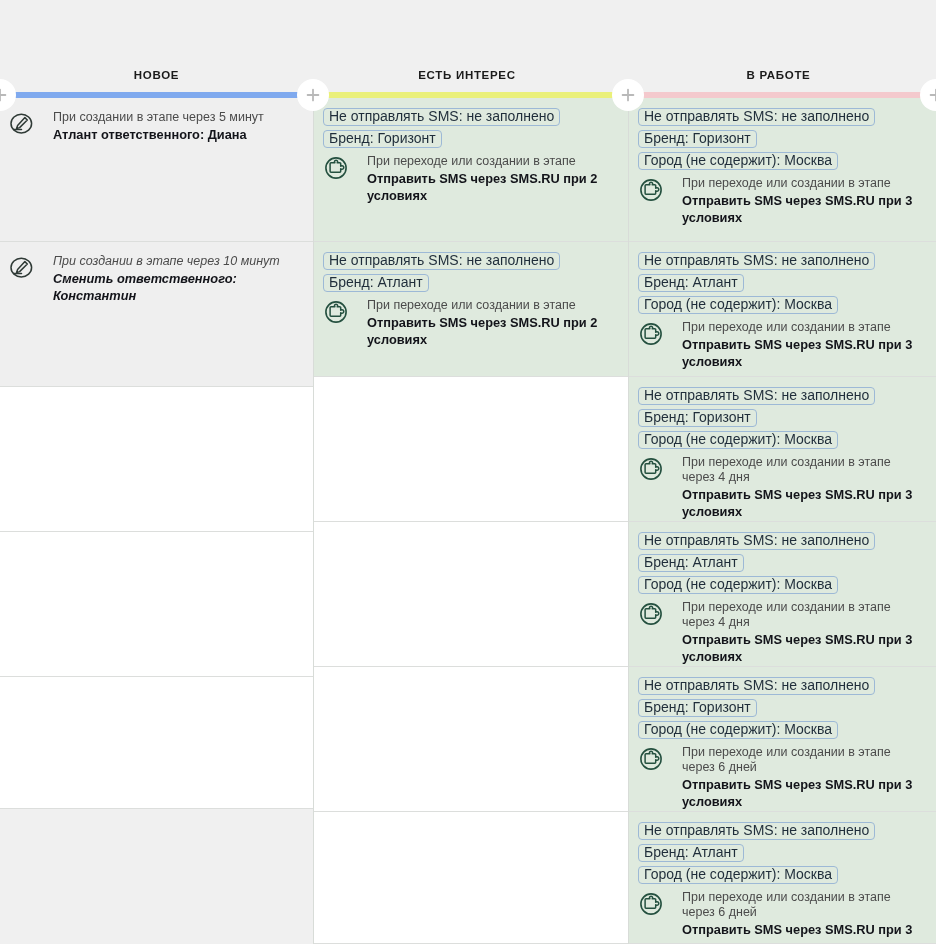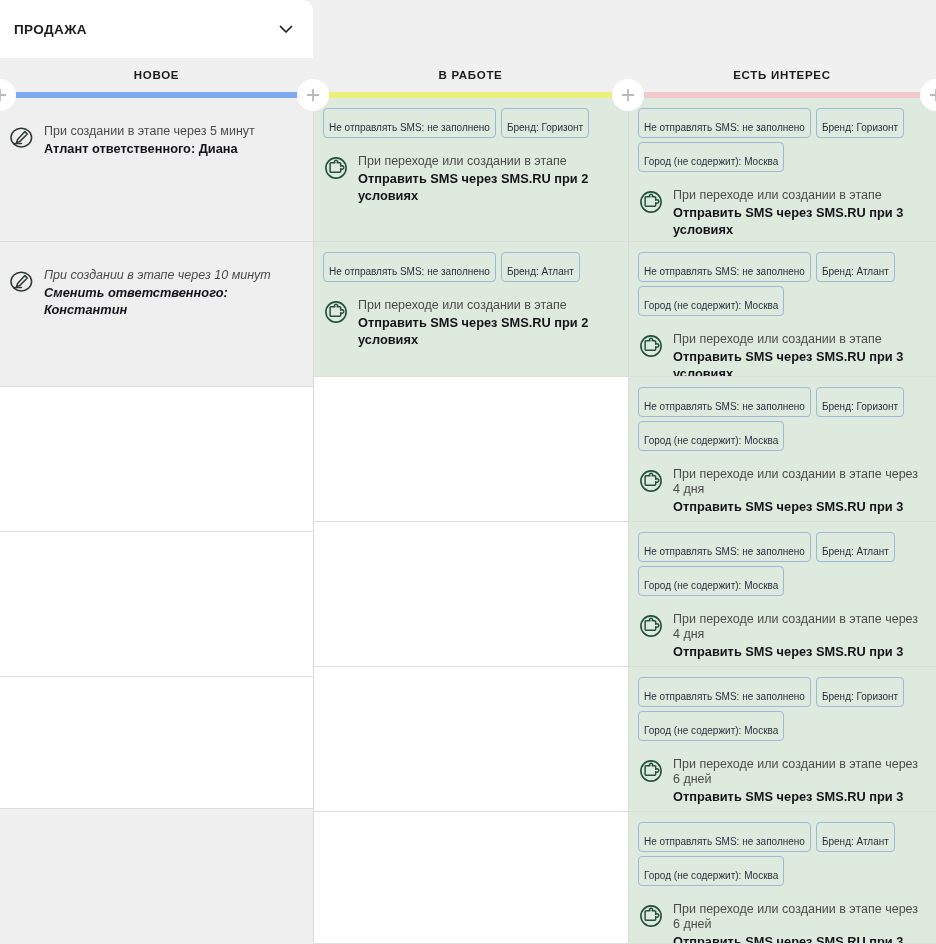--- a/index.html
+++ b/index.html
@@ -131,33 +131,33 @@
     display: flex;
     flex-wrap: wrap;
     gap: 4px 5px;
     margin-bottom: 6px;
   }
   .tag {
     display: inline-block;
     border: 1px solid #9db9d6;
     border-radius: 4px;
     background: transparent;
-    padding: 12px 5px 2px 5px;
-    font-size: 10px;
+    padding: 0 5px 2px 5px;
+    font-size: 14px;
     line-height: 14px;
     color: #1f2d3a;
     white-space: nowrap;
   }
 
   
   .action {
     display: flex;
     align-items: flex-start;
-    gap: 9px;
-    margin-top: 16px;
+    gap: 18px;
+    margin-top: 2px;
   }
   .act-ico {
     flex: 0 0 auto;
     width: 26px; height: 26px;
     margin-top: 1px;
   }
   .act-ico svg { display: block; width: 26px; height: 26px; }
   .act-txt { min-width: 0; }
   .act-sub {
     font-size: 12.5px;
@@ -175,35 +175,25 @@
     font-size: 12.5px;
     line-height: 16px;
     color: #4b4b4b;
   }
 </style>
 </head>
 <body>
 
 <div id="root">
 
-  <div class="topbar">
-    <div class="pipeline-tab">
-      <span class="pipeline-title">ПРОДАЖА</span>
-      <span class="chev">
-        <svg viewBox="0 0 18 18" width="18" height="18" aria-hidden="true">
-          <path d="M3.5 6.5 L9 12 L14.5 6.5" fill="none" stroke="#1b1b1b" stroke-width="1.7" stroke-linecap="round" stroke-linejoin="round"></path>
-        </svg>
-      </span>
-    </div>
-  </div>
 
   <div class="colheaders" id="colheaders">
       <div class="colhead c1">НОВОЕ</div>
+      <div class="colhead c3">ЕСТЬ ИНТЕРЕС</div>
       <div class="colhead c2">В РАБОТЕ</div>
-      <div class="colhead c3">ЕСТЬ ИНТЕРЕС</div>
     </div>
   <div class="barsrow" id="barsrow">
       <div class="bar b1" style="background: rgb(127, 169, 238);"></div>
       <div class="bar b2" style="background: rgb(234, 240, 122);"></div>
       <div class="bar b3" style="background: rgb(244, 201, 205);"></div>
     </div>
   <div id="plusholder">
       <div class="plus p0">
         <svg width="18" height="18" viewBox="0 0 18 18">
           <path d="M9 3.6 V14.4 M3.6 9 H14.4" stroke="#b9b9b9" stroke-width="1.8" stroke-linecap="round"></path>

